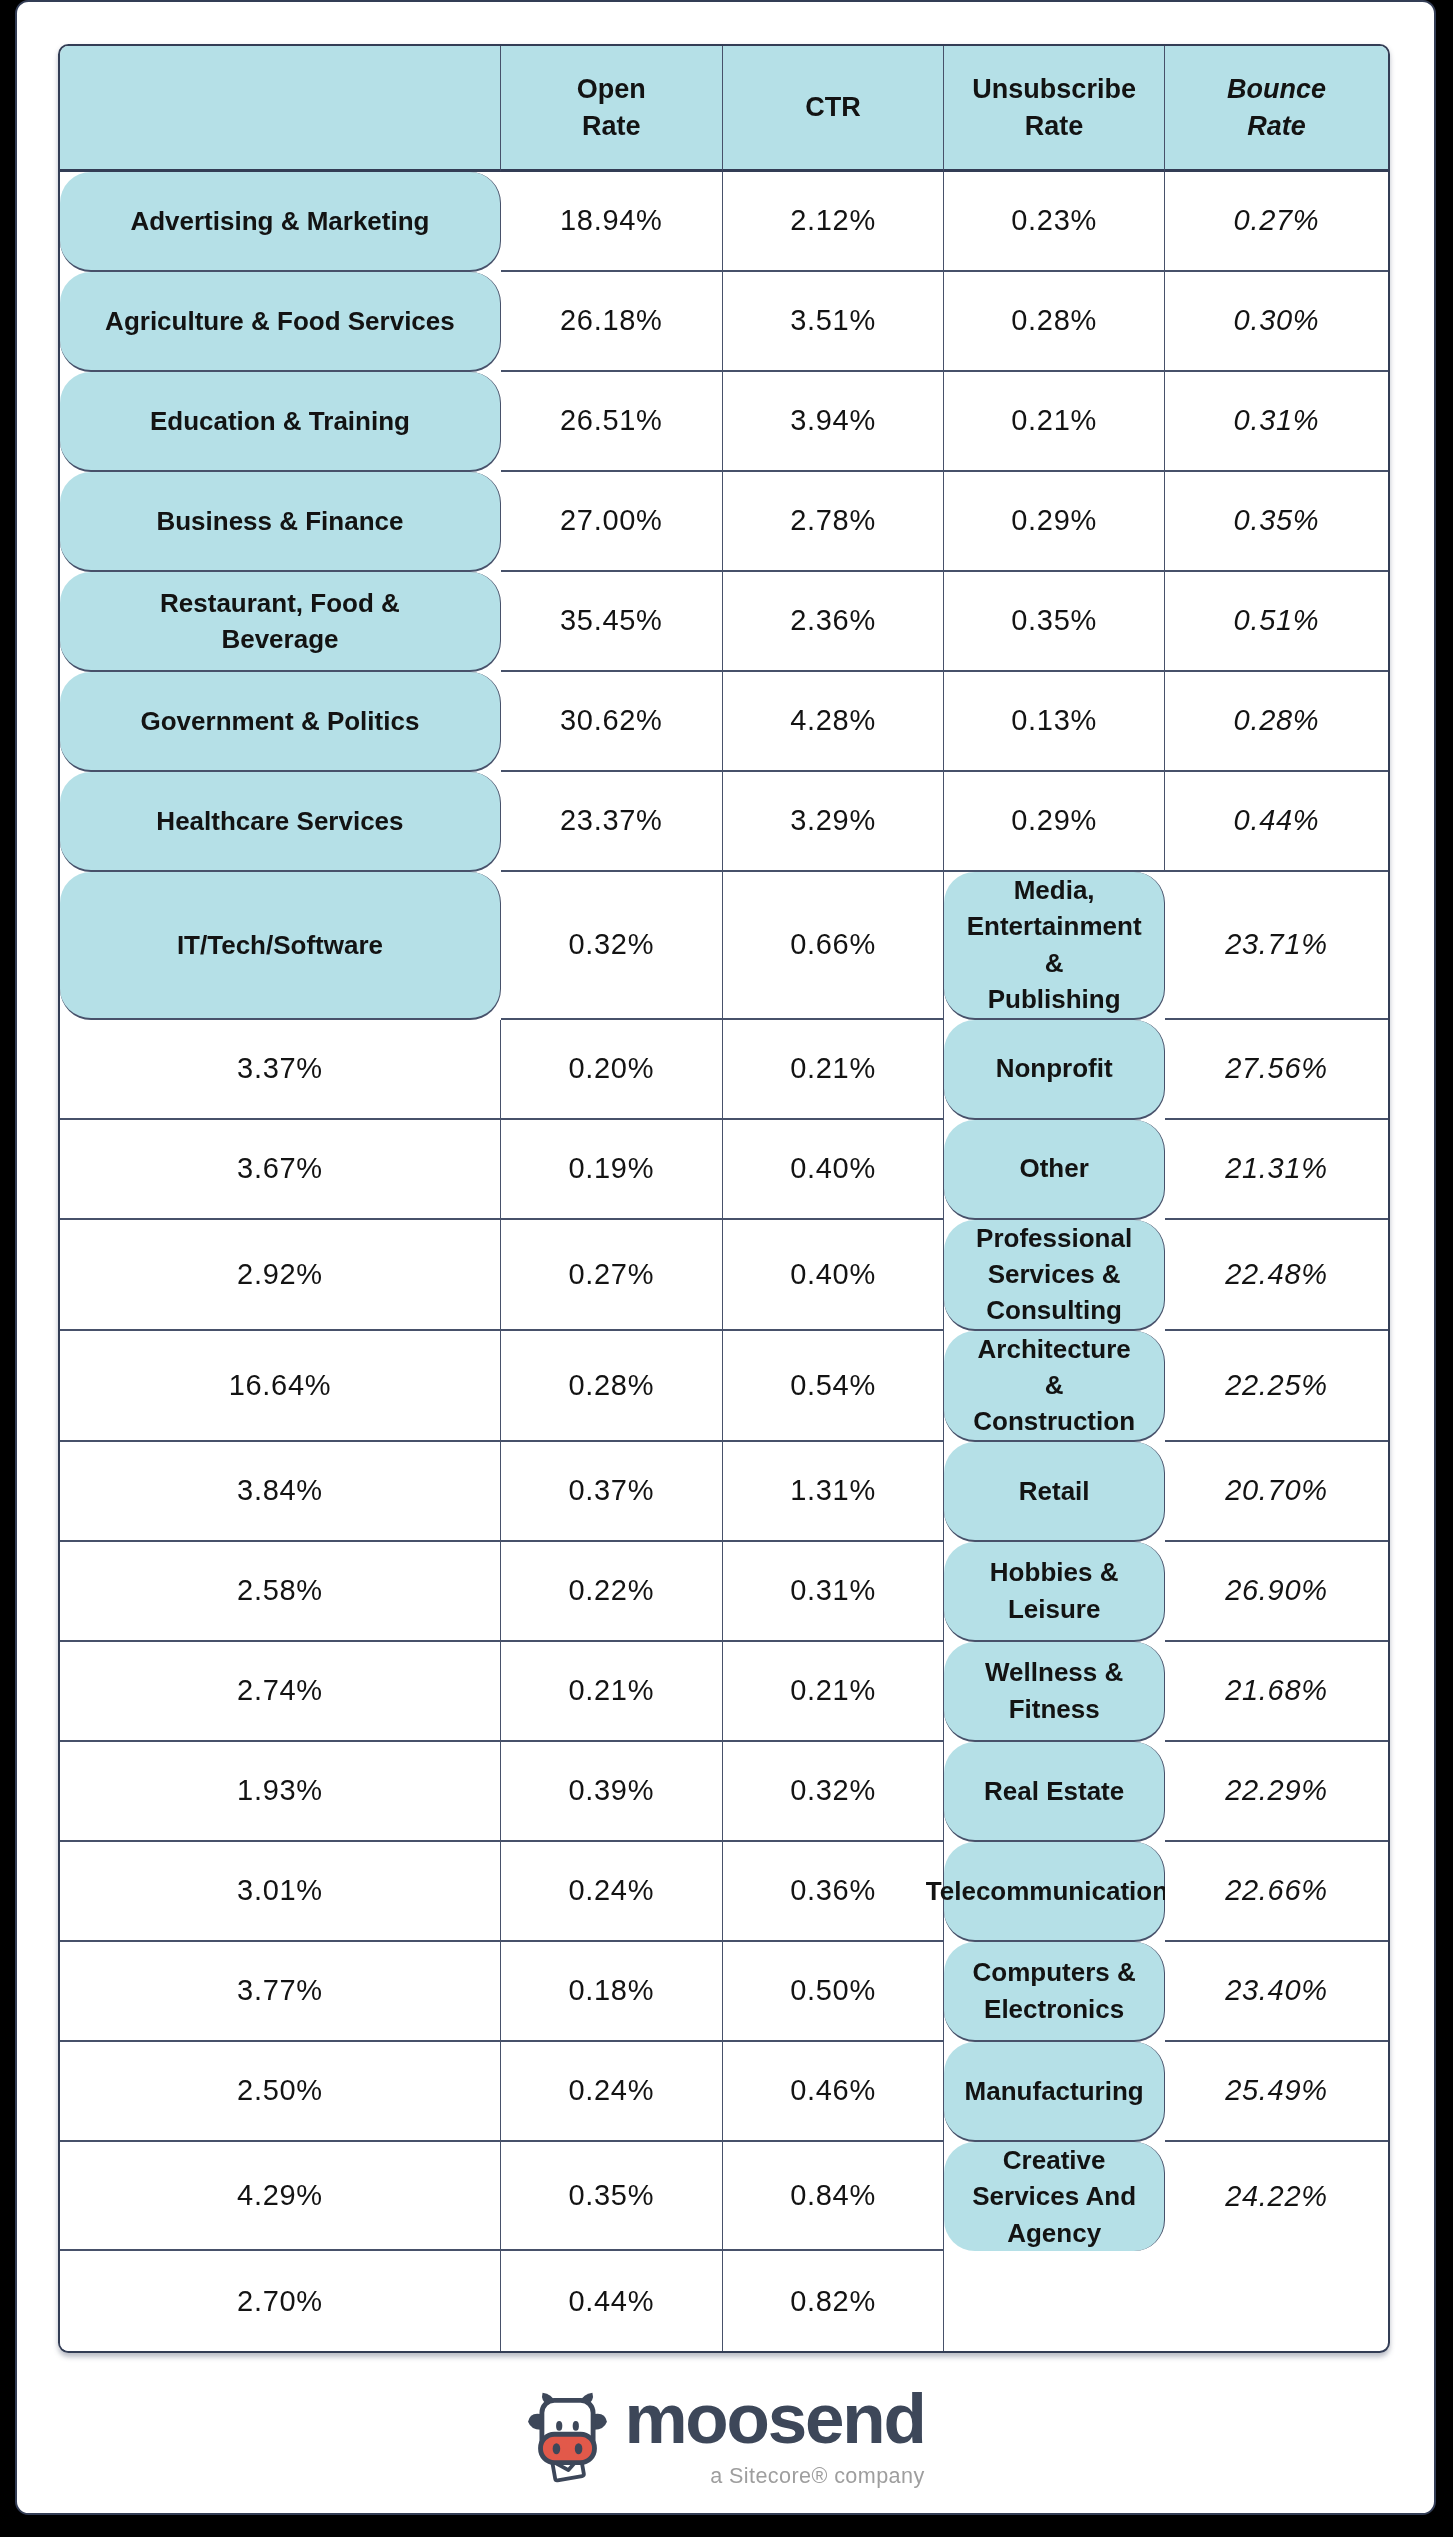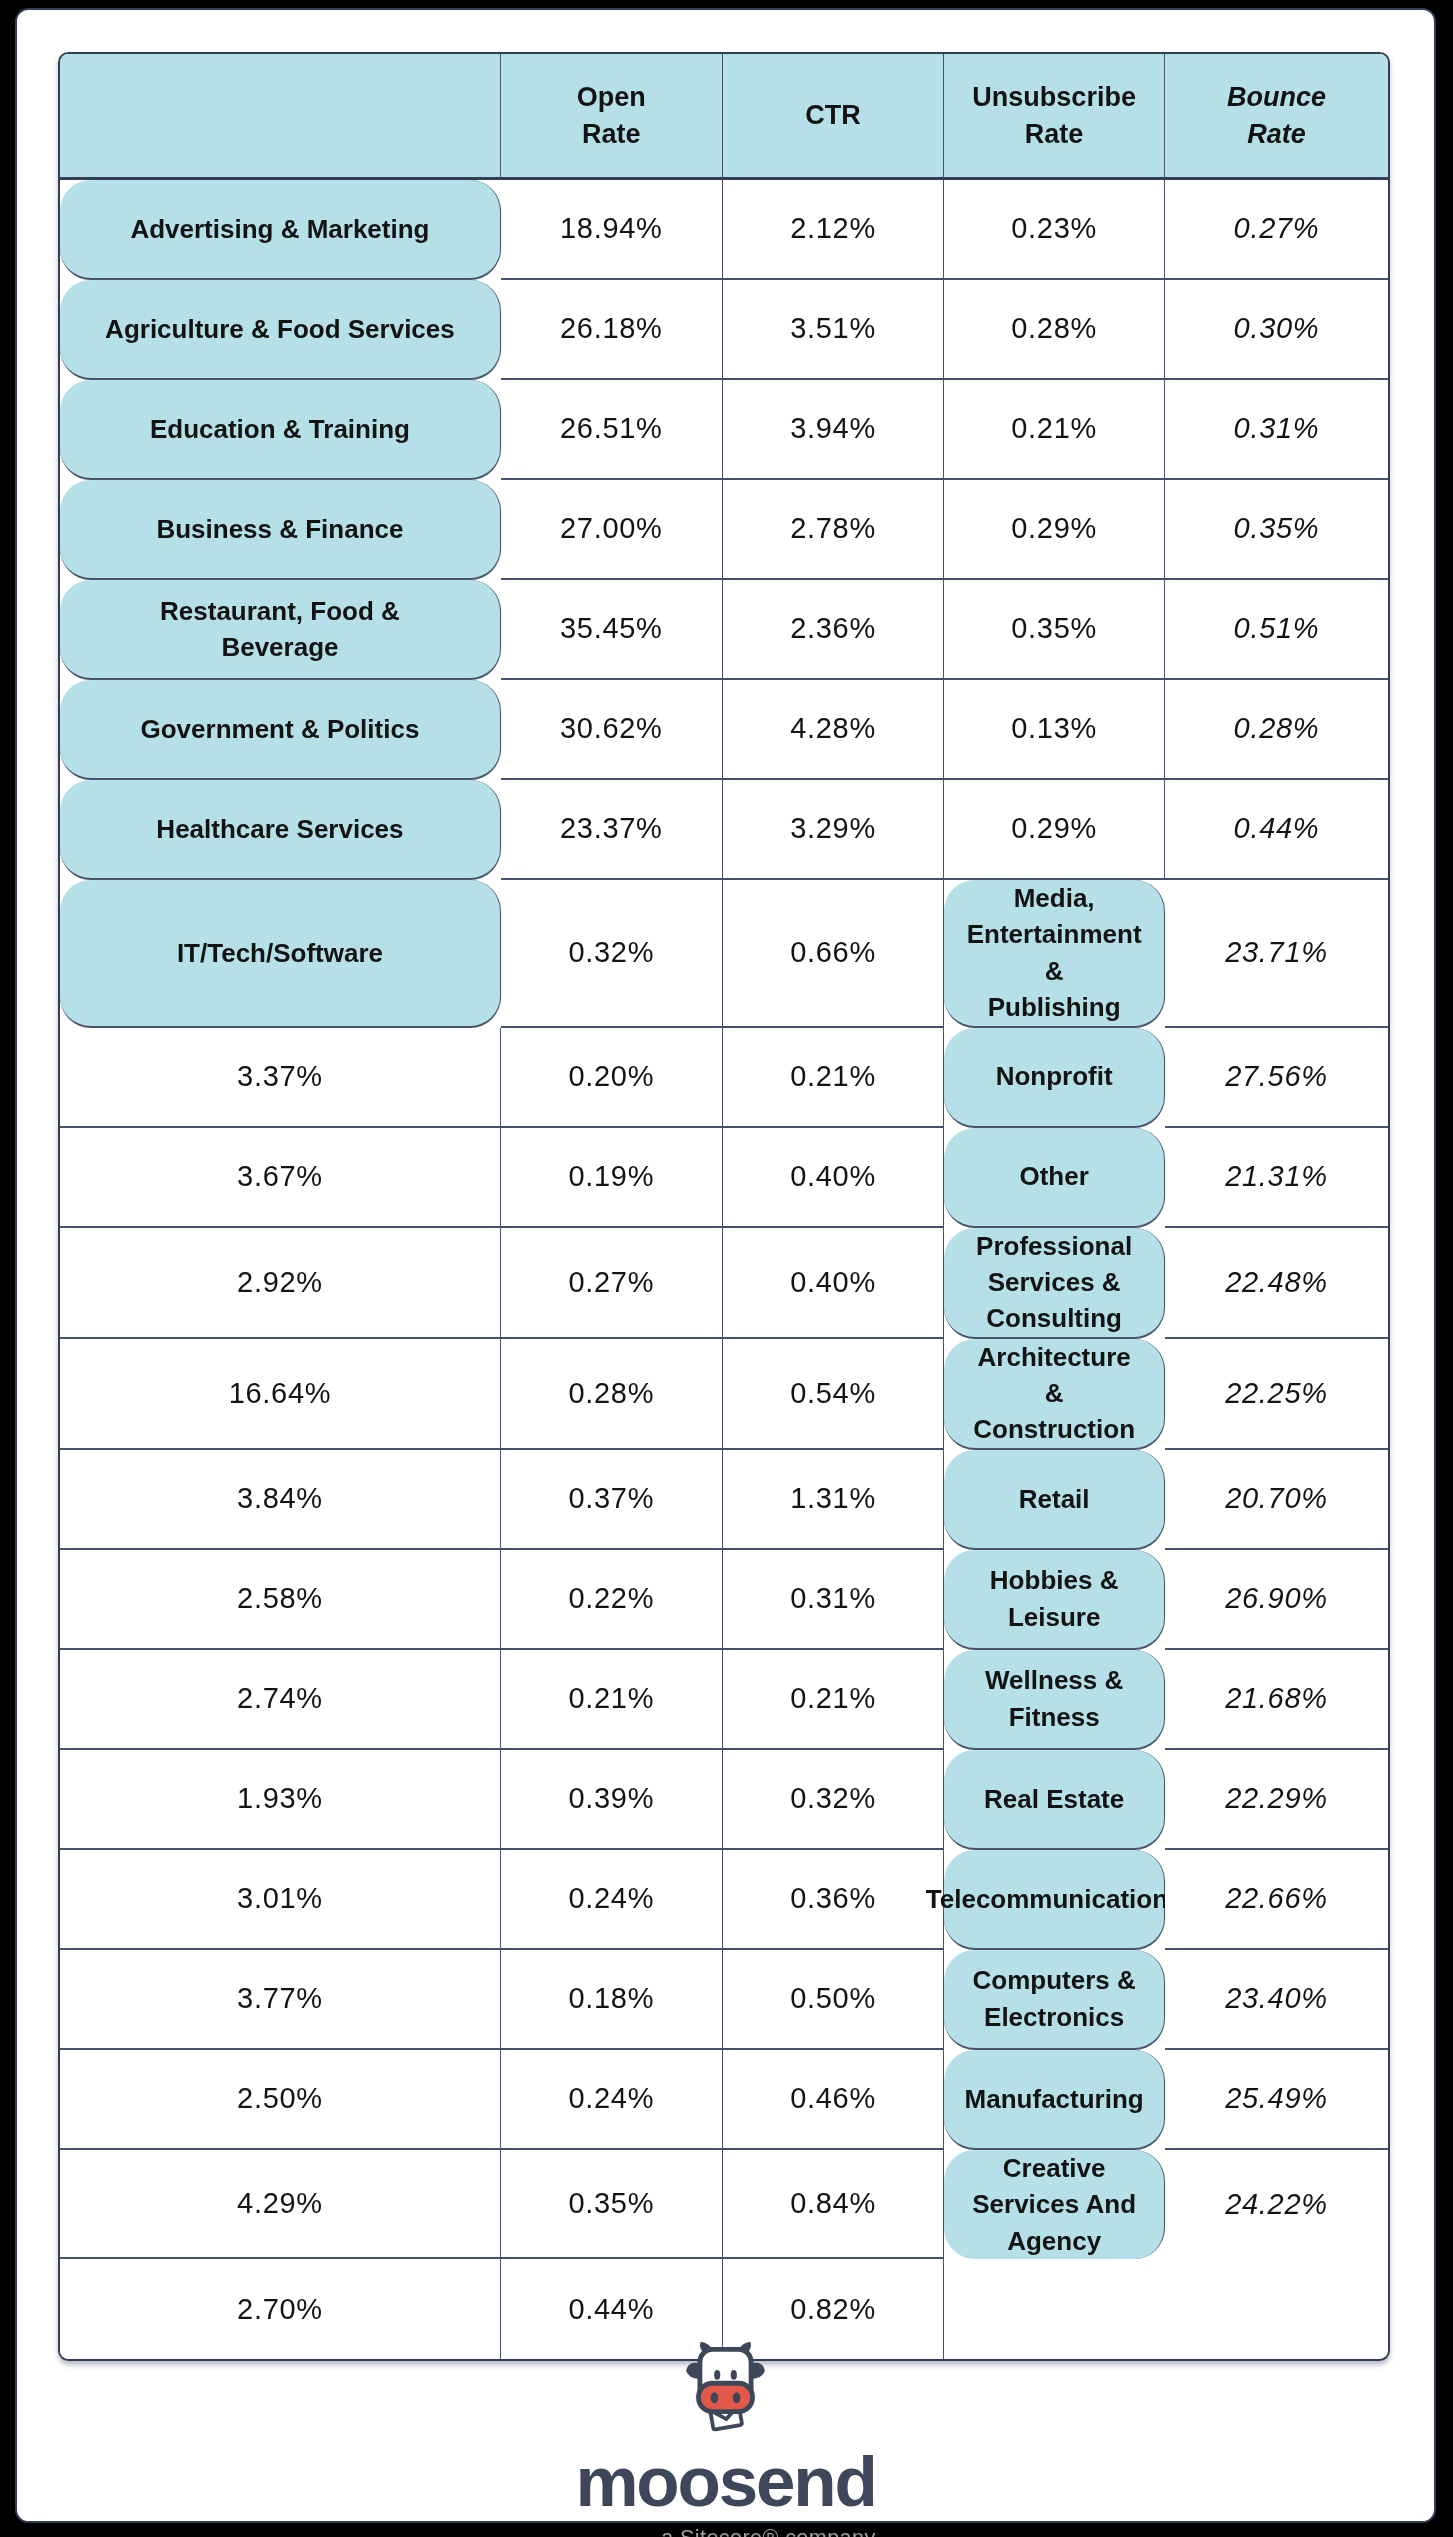--- a/index.html
+++ b/index.html
@@ -16,21 +16,21 @@
   *{box-sizing:border-box;}
   html,body{
     margin:0;padding:0;
     width:1454px;height:2538px;
     background:var(--frame-bg);
     font-family:"Liberation Sans","DejaVu Sans",sans-serif;
     overflow:hidden;
   }
   .card{
     position:absolute;
-    left:15px;top:8px;
+    left:15px;top:0;
     width:1421px;height:2515px;
     background:var(--card-bg);
     border:2.2px solid var(--heavy-line);
     border-radius:13.4px;
     box-shadow:0 1.5px 3px rgba(0,0,0,.35);
   }
   .table-wrap{
     position:absolute;
     left:41px;top:42px;
     width:1332px;height:2309px;
@@ -78,21 +78,20 @@
     letter-spacing:0.7px;
   }
   .footer{
     position:absolute;
     left:0;right:0;top:2379px;
     height:112px;
     display:flex;
     align-items:center;
     justify-content:center;
     gap:15px;
-    flex-direction:column;
   }
   .cow-icon{width:83px;height:94px;flex:0 0 auto;}
   .logo-text{display:flex;flex-direction:column;align-items:flex-end;}
   .wordmark{
     font-weight:bold;
     font-size:71px;
     line-height:0.95;
     letter-spacing:-2.2px;
     color:var(--logo-navy);
   }

